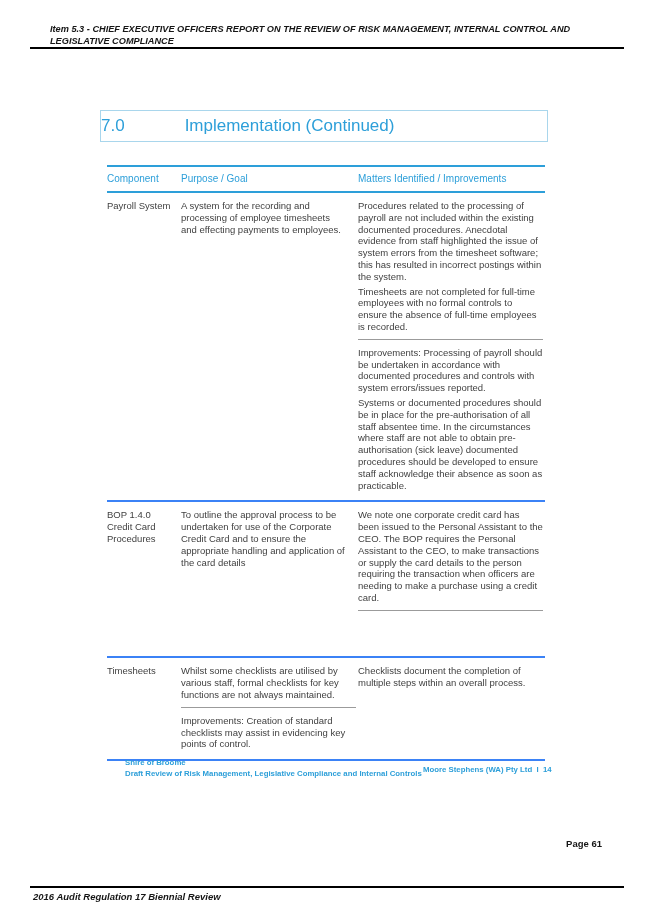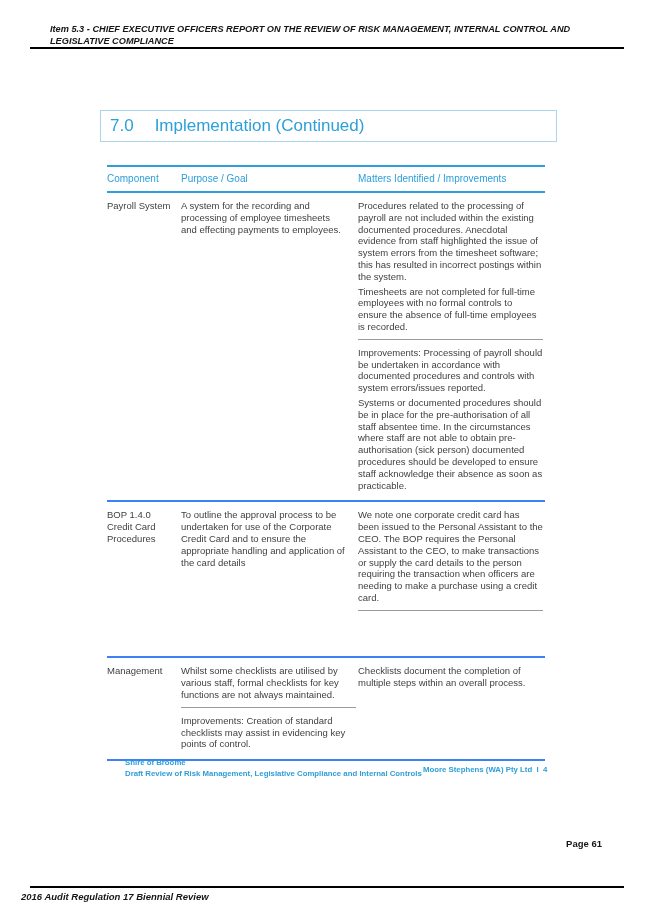--- a/index.html
+++ b/index.html
@@ -29,22 +29,22 @@
     background: #000000;
   }
   
   .section-box {
     position: absolute;
     left: 100px; top: 110px;
     width: 446px; height: 30px;
     border: 1px solid #a9d6ec;
     display: flex;
     align-items: center;
-    padding-left: 9px;
     box-sizing: content-box;
+    gap: 39px;
   }
   .section-number {
     color: #2d9fd9;
     font-size: 17px;
     margin-right: 21px;
   }
   .section-title {
     color: #2d9fd9;
     font-size: 17px;
   }
@@ -105,21 +105,21 @@
   }
   
   .bottom-rule {
     position: absolute;
     left: 30px; top: 886px;
     width: 594px; height: 2px;
     background: #000000;
   }
   .bottom-left {
     position: absolute;
-    left: 21px; top: 891px;
+    left: 33px; top: 891px;
     font-size: 9.5px;
     font-weight: bold;
     font-style: italic;
     color: #161616;
   }
   .bottom-right {
     position: absolute;
     right: 31px; top: 838px;
     font-size: 9.5px;
     font-weight: bold;
@@ -150,52 +150,52 @@
     <div class="trow row-payroll">
       <div class="cell">Payroll System</div>
       <div class="cell purpose">
         <p>A system for the recording and processing of employee timesheets and effecting payments to employees.</p>
       </div>
       <div class="cell matters">
         <p>Procedures related to the processing of payroll are not included within the existing documented procedures. Anecdotal evidence from staff highlighted the issue of system errors from the timesheet software; this has resulted in incorrect postings within the system.</p>
         <p>Timesheets are not completed for full-time employees with no formal controls to ensure the absence of full-time employees is recorded.</p>
         <hr class="cell-divider">
         <p>Improvements: Processing of payroll should be undertaken in accordance with documented procedures and controls with system errors/issues reported.</p>
-        <p>Systems or documented procedures should be in place for the pre-authorisation of all staff absentee time. In the circumstances where staff are not able to obtain pre-authorisation (sick person) documented procedures should be developed to ensure staff acknowledge their absence as soon as practicable.</p>
+        <p>Systems or documented procedures should be in place for the pre-authorisation of all staff absentee time. In the circumstances where staff are not able to obtain pre-authorisation (sick leave) documented procedures should be developed to ensure staff acknowledge their absence as soon as practicable.</p>
       </div>
     </div>
 
     <div class="trow row-credit">
       <div class="cell">BOP 1.4.0 Credit Card Procedures</div>
       <div class="cell purpose">
         <p>To outline the approval process to be undertaken for use of the Corporate Credit Card and to ensure the appropriate handling and application of the card details</p>
       </div>
       <div class="cell matters">
         <p>We note one corporate credit card has been issued to the Personal Assistant to the CEO. The BOP requires the Personal Assistant to the CEO, to make transactions or supply the card details to the person requiring the transaction when officers are needing to make a purchase using a credit card.</p>
         <hr class="cell-divider">
       </div>
     </div>
 
     <div class="trow row-checklists">
-      <div class="cell">Management</div>
+      <div class="cell">Timesheets</div>
       <div class="cell matters">
         <p>Whilst some checklists are utilised by various staff, formal checklists for key functions are not always maintained.</p>
         <hr class="cell-divider">
         <p>Improvements: Creation of standard checklists may assist in evidencing key points of control.</p>
       </div>
       <div class="cell purpose">
         <p>Checklists document the completion of multiple steps within an overall process.</p>
       </div>
     </div>
 
   </div>
 
   <div class="doc-footer-left">
     <div>Shire of Broome</div>
     <div>Draft Review of Risk Management, Legislative Compliance and Internal Controls</div>
   </div>
-  <div class="doc-footer-right">Moore Stephens (WA) Pty Ltd  I  4</div>
+  <div class="doc-footer-right">Moore Stephens (WA) Pty Ltd  I  14</div>
 
   <div class="bottom-rule"></div>
   <div class="bottom-left">2016 Audit Regulation 17 Biennial Review</div>
   <div class="bottom-right">Page 61</div>
 
 </div>
 
 </body></html>

